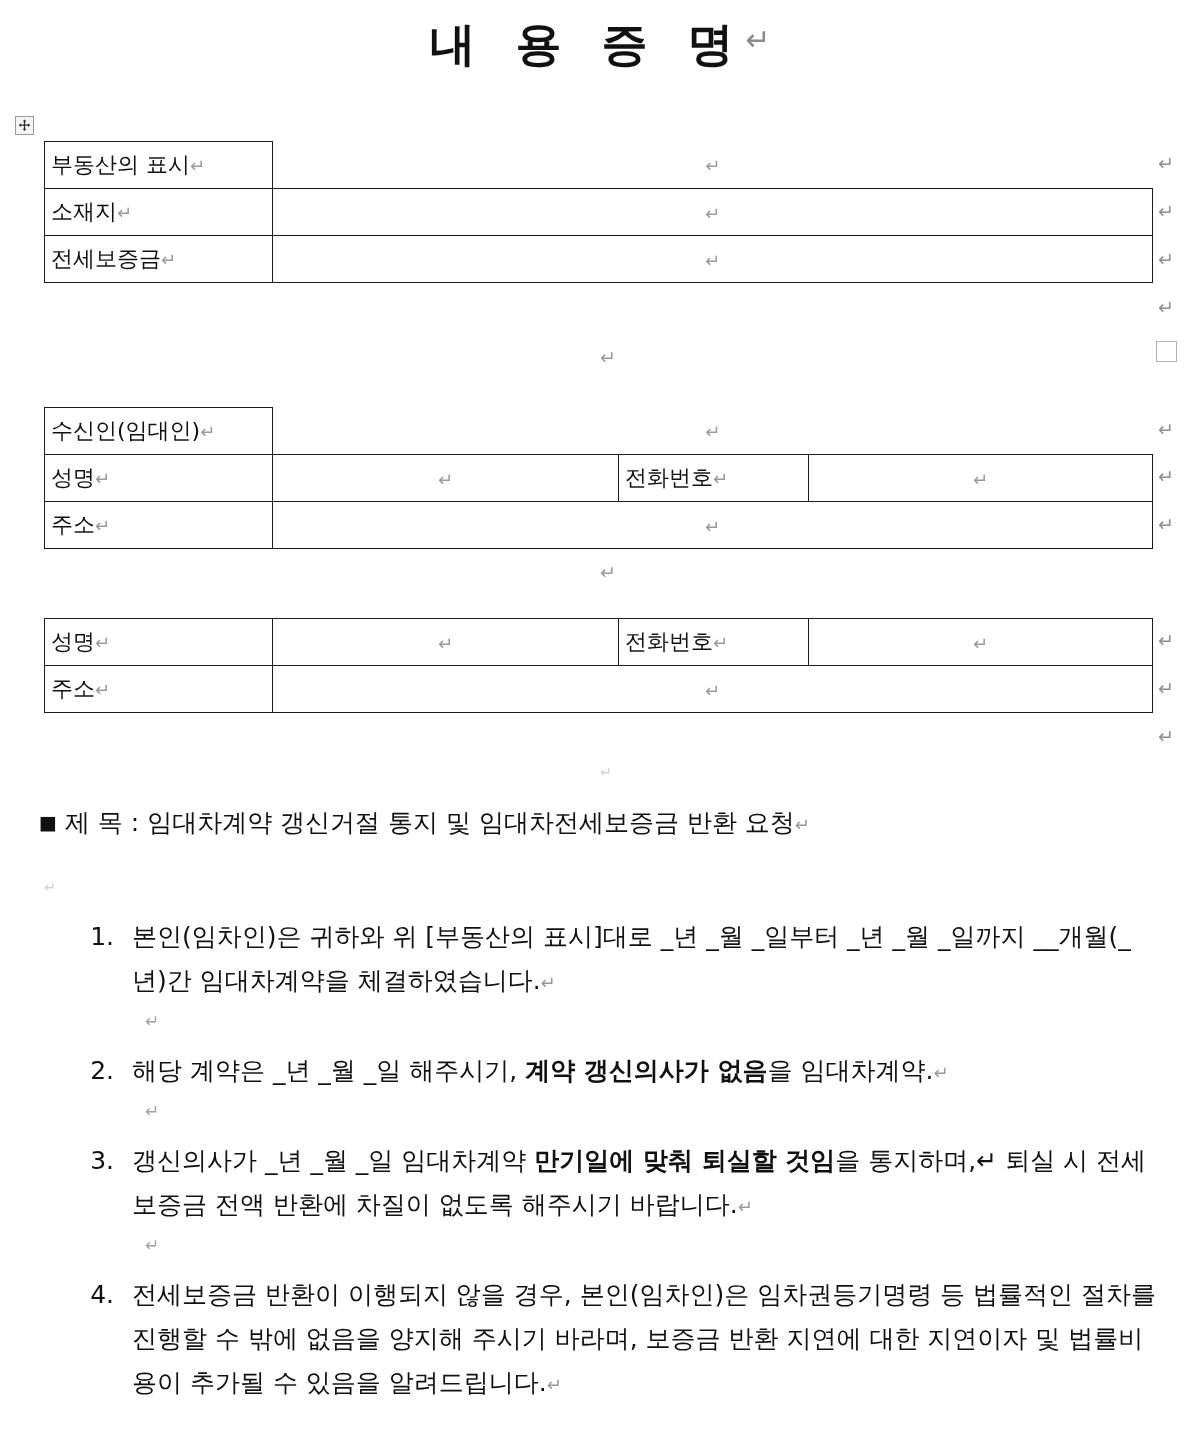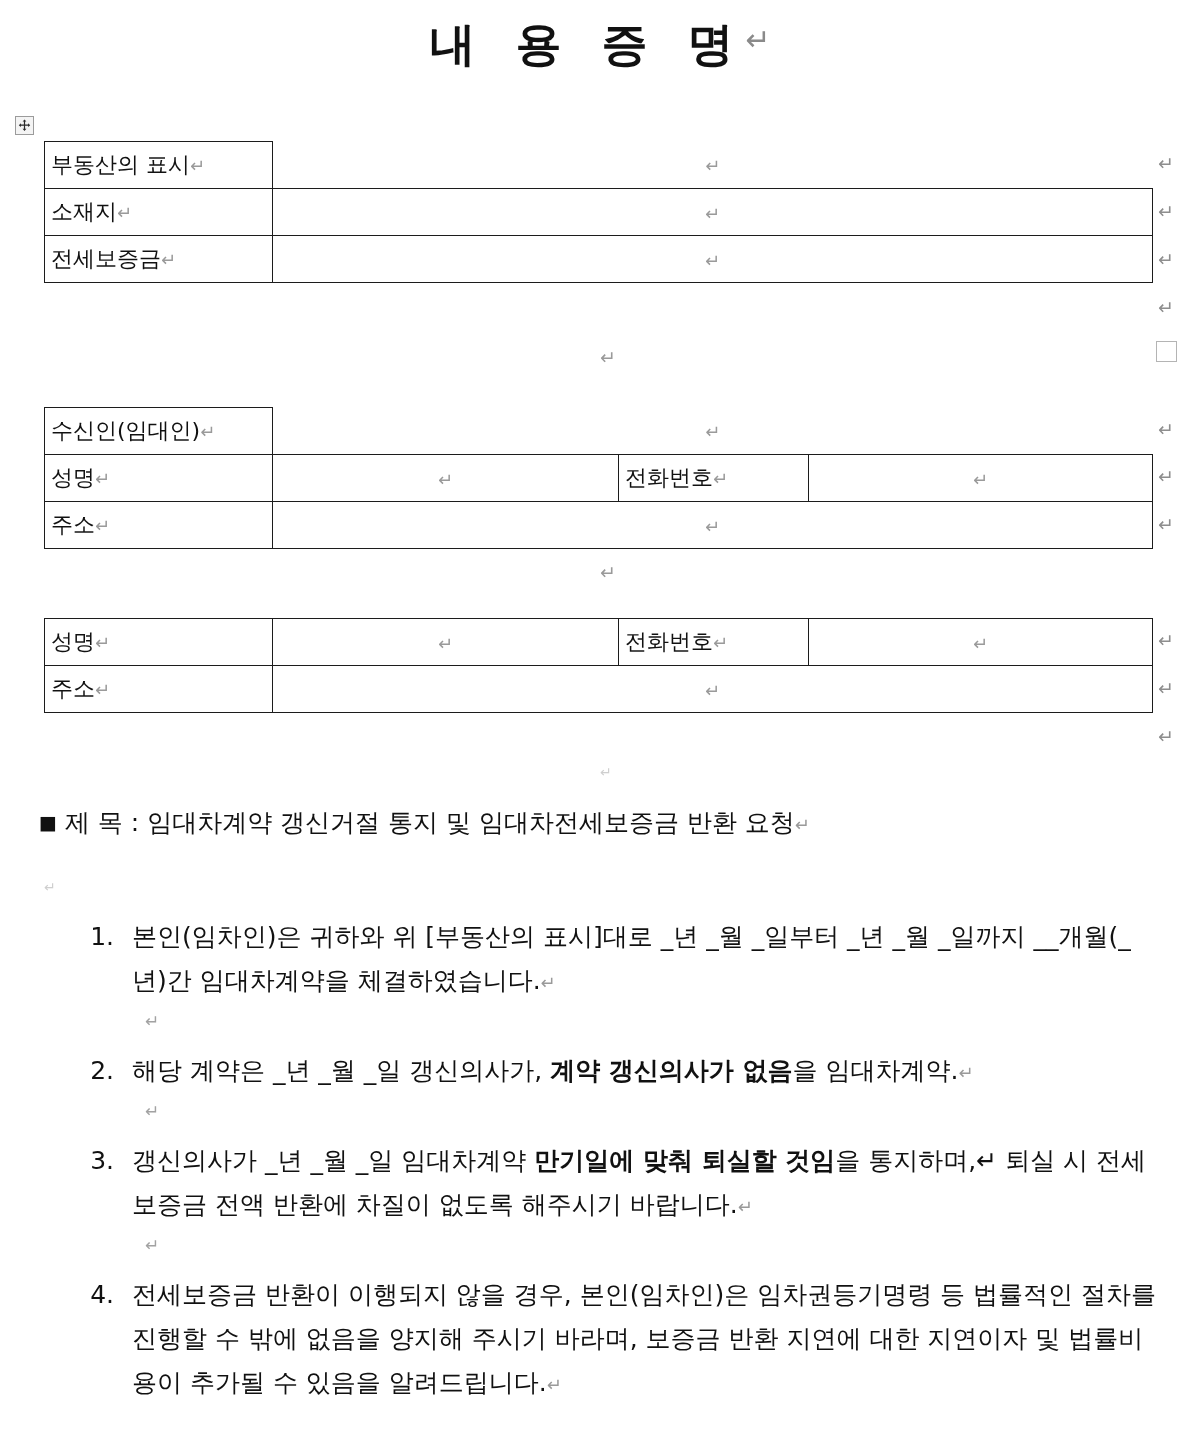--- a/index.html
+++ b/index.html
@@ -308,21 +308,21 @@
       <span>본인(임차인)은 귀하와 위 [부동산의 표시]대로 _년 _월 _일부터 _년 _월 _일까지 __개월(_년)간 임대차계약을 체결하였습니다.</span><span class="li-end">↵</span>
     </div>
   </div>
   <div class="li-gap">
     <span class="pmark small">↵</span>
   </div>
 
   <div class="li-row">
     <div class="li-num">2.</div>
     <div class="li-text">
-      <span>해당 계약은 _년 _월 _일 갱신의사가, </span><b>계약 갱신의사가 없음</b><span>을 임대차계약.</span><span class="li-end">↵</span>
+      <span>해당 계약은 _년 _월 _일 해주시기, </span><b>계약 갱신의사가 없음</b><span>을 임대차계약.</span><span class="li-end">↵</span>
     </div>
   </div>
   <div class="li-gap">
     <span class="pmark small">↵</span>
   </div>
 
   <div class="li-row">
     <div class="li-num">3.</div>
     <div class="li-text">
       <span>갱신의사가 _년 _월 _일 임대차계약 </span><b>만기일에 맞춰 퇴실할 것임</b><span>을 통지하며,↵ 퇴실 시 전세보증금 전액 반환에 차질이 없도록 해주시기 바랍니다.</span><span class="li-end">↵</span>

